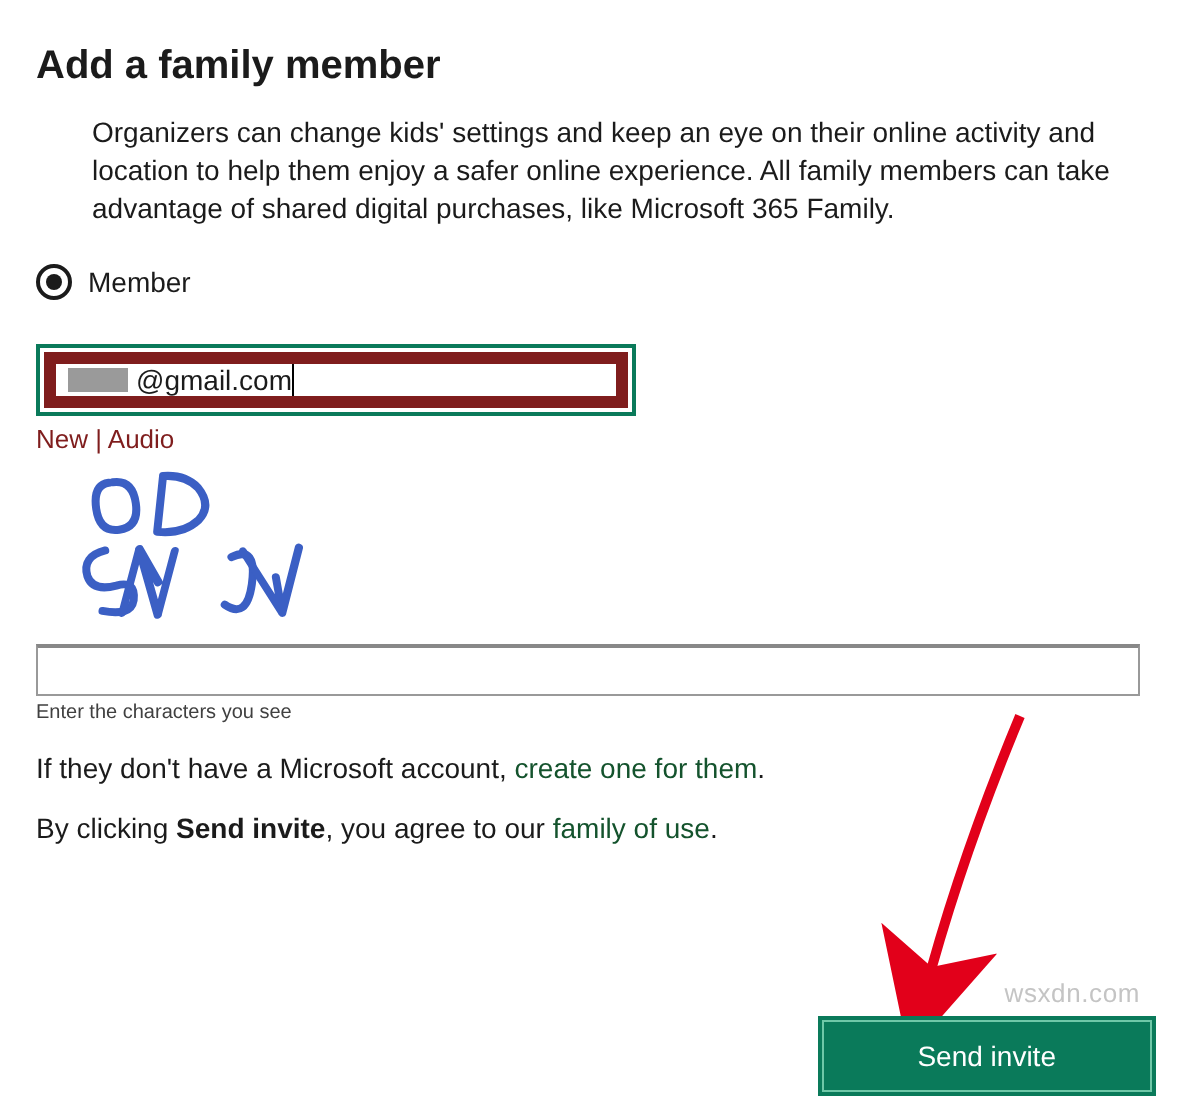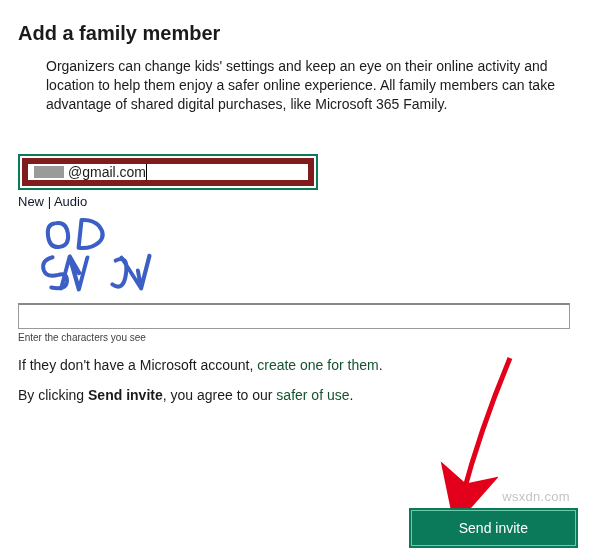--- a/index.html
+++ b/index.html
@@ -83,21 +83,21 @@
     }
     .caret {
       display: inline-block;
       width: 1px;
       height: 16px;
       background: #000;
       vertical-align: middle;
     }
     .captcha-links {
       font-size: 13px;
-      color: #0f172a;
+      color: #7f1d1d;
       margin-bottom: 4px;
     }
     .captcha-img {
       width: 200px;
       height: 80px;
       margin-bottom: 6px;
     }
     .captcha-input {
       width: 552px;
       height: 26px;
@@ -158,20 +158,26 @@
 </head>
 <body>
 
 
 
 <h2 class="title">Add a family member</h2>
 
 <p class="desc">Organizers can change kids' settings and keep an eye on their online activity and location to help them enjoy a safer online experience. All family members can take advantage of shared digital purchases, like Microsoft 365 Family.</p>
 
 <div class="radio-row">
+  <div class="radio-item">
+    <span class="radio-outer">
+        <span class="radio-inner"></span>
+      </span>
+    <span>Member</span>
+  </div>
 </div>
 
 <div class="email-wrap">
   <div class="email-input">
     <span class="email-redact"></span>
       <span class="email-sel"> </span>
       <span>@gmail.com</span>
       <span class="caret"></span>
   </div>
 </div>
@@ -193,21 +199,21 @@
 
 <input class="captcha-input" type="text" style="">
 
 <div class="hint">Enter the characters you see</div>
 
 <div class="line">
   <span>If they don't have a Microsoft account, </span><span class="link">create one for them</span><span>.</span>
 </div>
 
 <div class="line">
-  <span>By clicking </span><b>Send invite</b><span>, you agree to our </span><span class="link">safer of use</span><span>.</span>
+  <span>By clicking </span><b>Send invite</b><span>, you agree to our </span><span class="link">family of use</span><span>.</span>
 </div>
 
 <svg class="arrow-svg" width="100" height="170">
   <defs>
     <marker id="ah" markerWidth="14" markerHeight="14" refX="6" refY="6" orient="auto">
       <path d="M0,0 L12,6 L0,12 L3,6 Z" fill="#e2001a"></path>
     </marker>
   </defs>
   <path d="M70,8 Q40,80 22,148" stroke="#e2001a" stroke-width="5" fill="none" marker-end="url(#ah)"></path>
 </svg>

